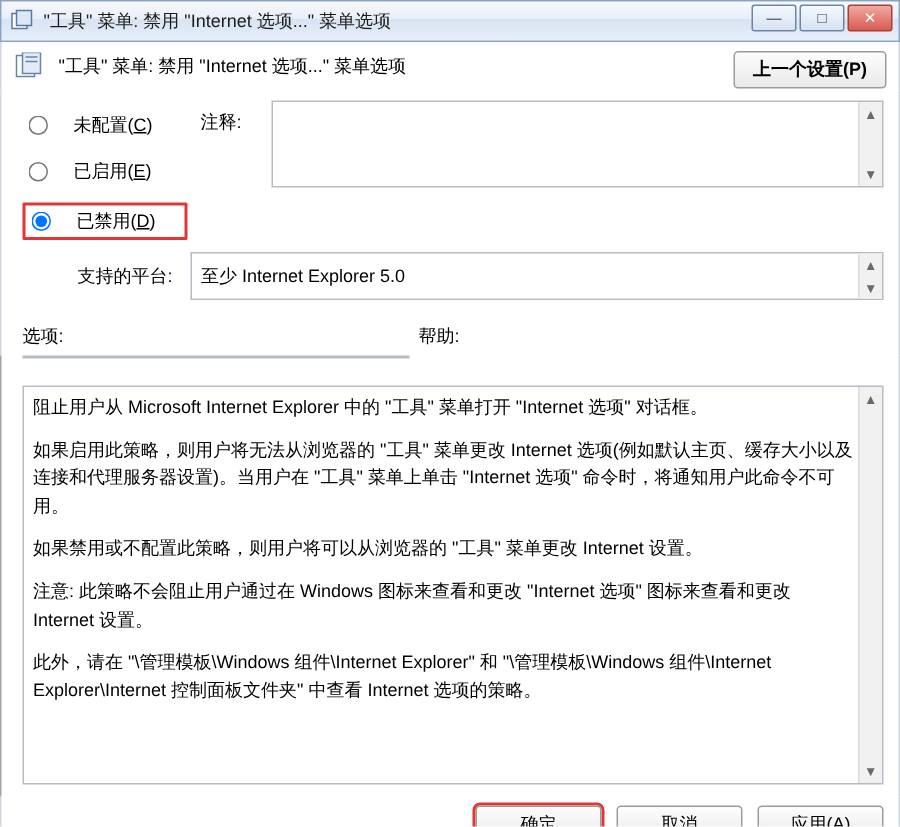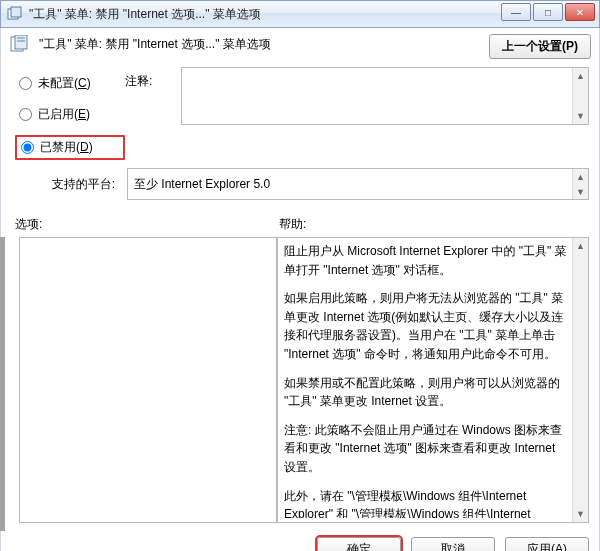--- a/index.html
+++ b/index.html
@@ -84,30 +84,30 @@
     padding: 4px 10px 6px 14px;
   }
   .config-row { display: flex; align-items: flex-start; }
   .radiocol {
     width: 110px;
     display: flex; flex-direction: column; gap: 10px;
     padding-top: 6px;
     position: relative;
   }
   .radio-item {
-    display: flex; align-items: center; gap: 6px;
+    display: flex; align-items: center; gap: 17px;
     padding: 2px 4px;
   }
   .radio-item input { margin: 0; }
   .radio-item .u { text-decoration: underline; }
   .hl-red {
     border: 2px solid #e03636;
     border-radius: 1px;
   }
-  .commentcol { flex: 1; display: flex; gap: 20px; }
+  .commentcol { flex: 1; display: flex; gap: 20px; text-align: right; }
   .commentcol .lbl { width: 36px; padding-top: 6px; }
   .commentbox {
     flex: 1; height: 58px;
     border: 1px solid #b6bcc4;
     background: #fff;
     padding: 2px 16px 2px 4px;
     position: relative;
   }
   .vscroll {
     position: absolute; right: 0; top: 0; bottom: 0; width: 16px;
@@ -129,24 +129,25 @@
   }
 
   
   .split-labels {
     border-left: 1px solid #cfd6de;
     border-right: 1px solid #cfd6de;
     display: flex; padding: 10px 10px 4px 14px;
   }
   .split-labels .l1 { width: 264px; }
   .panels {
-    border-left: 5px solid #a3a3a3;
-    border-right: 1px solid #cfd6de;
-    display: flex; gap: 0; padding: 0 10px 8px 14px;
+    border-left: 1px solid #a3a3a3;
+    border-right: 1px solid #cfd6de;
+    display: flex; gap: 18px; padding: 0 10px 8px 14px;
     height: 294px;
+    flex-direction: column;
   }
   .panel {
     border: 1px solid #b6bcc4;
     background: #fff;
     position: relative;
     overflow: hidden;
   }
   .panel.options { width: 258px; }
   .panel.help { flex: 1; }
   .help-content {

